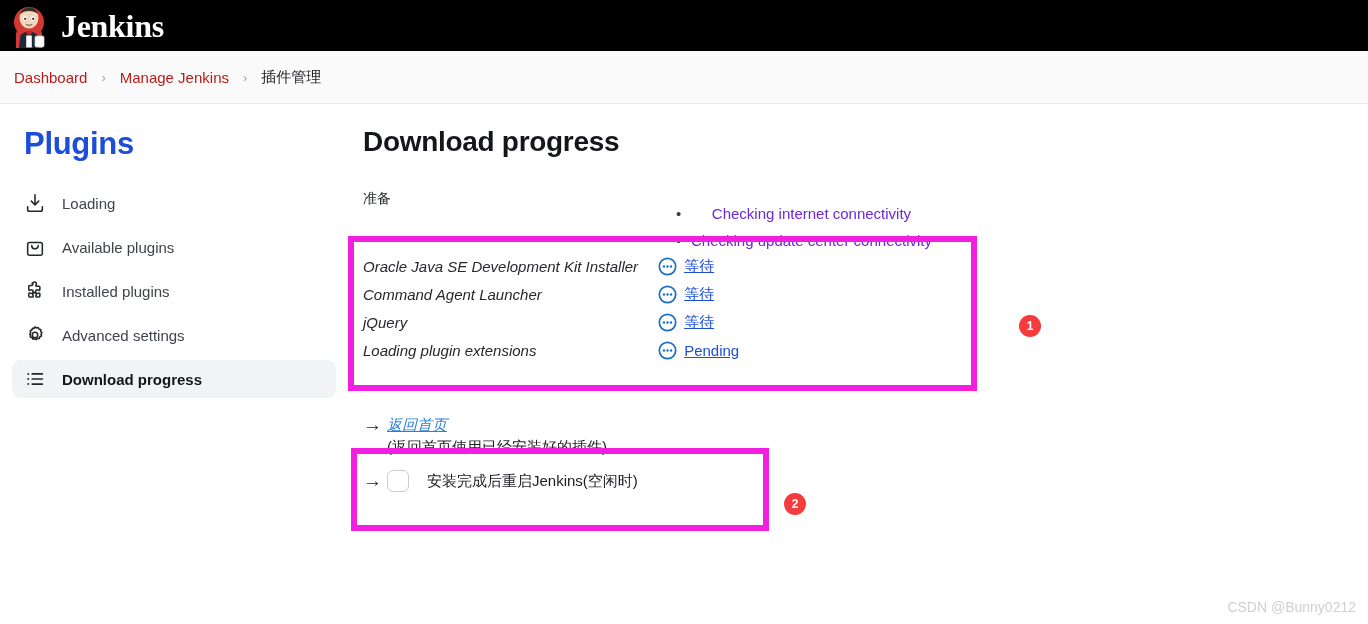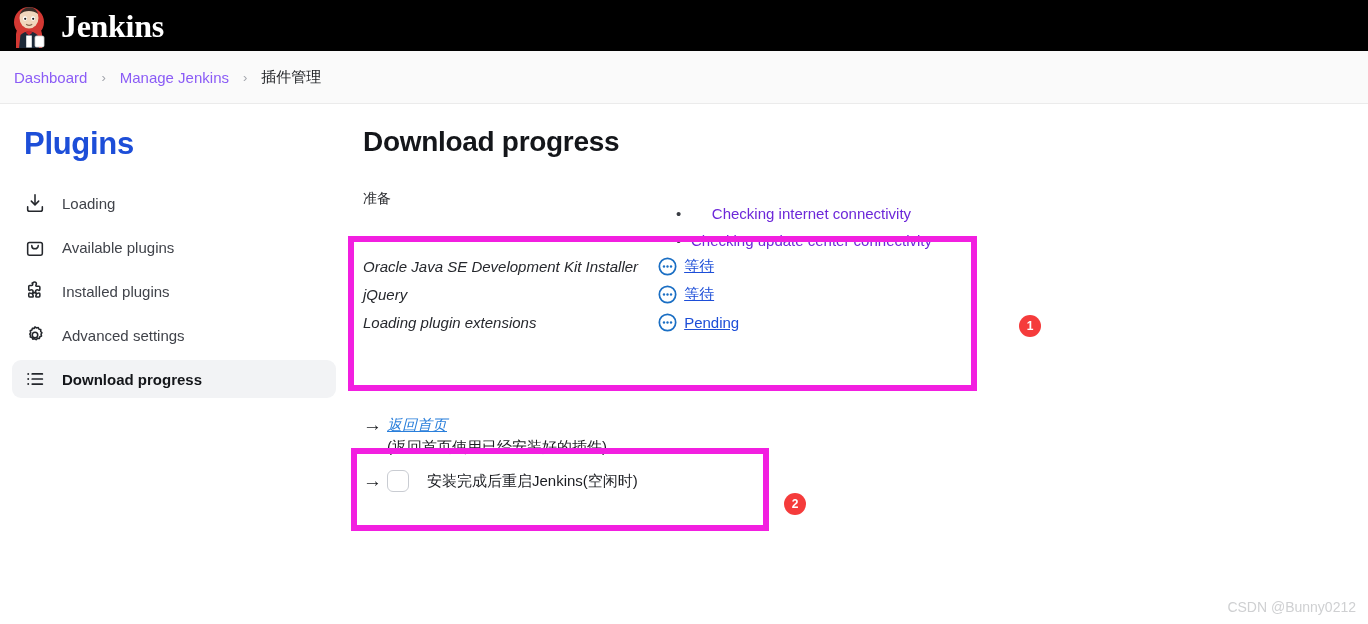--- a/index.html
+++ b/index.html
@@ -51,21 +51,21 @@
     width: 1368px;
     height: 53px;
     background: #fafafa;
     border-bottom: 1px solid #ebebeb;
     display: flex;
     align-items: center;
     padding-left: 14px;
   }
   .crumb {
     font-size: 15px;
-    color: #8b5cf6;
+    color: #b91c1c;
     text-decoration: none;
     white-space: nowrap;
   }
   .crumb.current { color: #1b1d21; }
   .crumb-sep {
     color: #a3a6ad;
     font-size: 13px;
     margin: 0 14px;
     user-select: none;
   }
@@ -361,20 +361,34 @@
 
   <ul id="status-list">
     <li>Checking internet connectivity</li>
     <li>Checking update center connectivity</li>
   </ul>
 
   <table id="plugin-table">
     <tbody>
       <tr>
         <td class="name-cell">Oracle Java SE Development Kit Installer</td>
+        <td>
+          <div class="status-cell">
+            <svg class="pending-icon" viewBox="0 0 20 20">
+              <circle cx="10" cy="10" r="8.6" fill="#ffffff" stroke="#1b6fc4" stroke-width="1.8"></circle>
+              <circle cx="6.3" cy="10" r="1.25" fill="#1b6fc4"></circle>
+              <circle cx="10" cy="10" r="1.25" fill="#1b6fc4"></circle>
+              <circle cx="13.7" cy="10" r="1.25" fill="#1b6fc4"></circle>
+            </svg>
+            <span class="status-text">等待</span>
+          </div>
+        </td>
+      </tr>
+      <tr>
+        <td class="name-cell">Command Agent Launcher</td>
         <td>
           <div class="status-cell">
             <svg class="pending-icon" viewBox="0 0 20 20">
               <circle cx="10" cy="10" r="8.6" fill="#ffffff" stroke="#1b6fc4" stroke-width="1.8"></circle>
               <circle cx="6.3" cy="10" r="1.25" fill="#1b6fc4"></circle>
               <circle cx="10" cy="10" r="1.25" fill="#1b6fc4"></circle>
               <circle cx="13.7" cy="10" r="1.25" fill="#1b6fc4"></circle>
             </svg>
             <span class="status-text">等待</span>
           </div>

